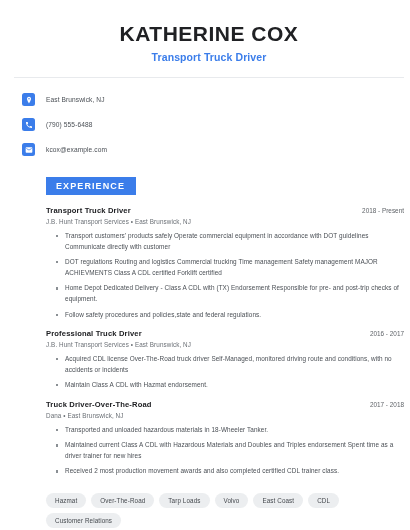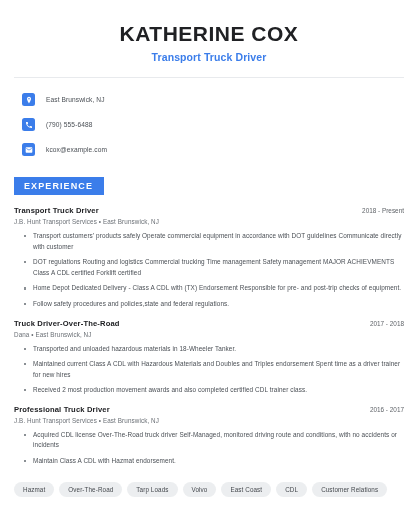--- a/index.html
+++ b/index.html
@@ -78,21 +78,21 @@
 
   .contact-icon svg { display: block; }
 
   .contact-text {
     font-size: 6.6px;
     color: #4a4f55;
     letter-spacing: 0.1px;
   }
 
   
-  .section { margin-top: 16px; }
+  .section { margin-top: 16px; margin-left: 32px; }
 
   .section-badge {
     display: inline-block;
     background: #3b7dea;
     color: #ffffff;
     font-size: 9px;
     font-weight: bold;
     letter-spacing: 1.1px;
     padding: 4px 11px 4px 10px;
   }
@@ -227,40 +227,40 @@
         <div class="bullets">
           <div class="bullet">Transport customers' products safely Operate commercial equipment in accordance with DOT guidelines Communicate directly with customer</div>
           <div class="bullet">DOT regulations Routing and logistics Commercial trucking Time management Safety management MAJOR ACHIEVMENTS Class A CDL certified Forklift certified</div>
           <div class="bullet">Home Depot Dedicated Delivery - Class A CDL with (TX) Endorsement Responsible for pre- and post-trip checks of equipment.</div>
           <div class="bullet">Follow safety procedures and policies,state and federal regulations.</div>
         </div>
       </div>
 
       <div class="job">
         <div class="job-head">
+          <span class="job-role">Professional Truck Driver</span>
+          <span class="job-dates">2016 - 2017</span>
+        </div>
+        <div class="job-meta">J.B. Hunt Transport Services • East Brunswick, NJ</div>
+        <div class="bullets">
+          <div class="bullet">Acquired CDL license Over-The-Road truck driver Self-Managed, monitored driving route and conditions, with no accidents or incidents</div>
+          <div class="bullet">Maintain Class A CDL with Hazmat endorsement.</div>
+        </div>
+      </div>
+
+      <div class="job">
+        <div class="job-head">
           <span class="job-role">Truck Driver-Over-The-Road</span>
           <span class="job-dates">2017 - 2018</span>
         </div>
         <div class="job-meta">Dana • East Brunswick, NJ</div>
         <div class="bullets">
           <div class="bullet">Transported and unloaded hazardous materials in 18-Wheeler Tanker.</div>
           <div class="bullet">Maintained current Class A CDL with Hazardous Materials and Doubles and Triples endorsement Spent time as a driver trainer for new hires</div>
           <div class="bullet">Received 2 most production movement awards and also completed certified CDL trainer class.</div>
-        </div>
-      </div>
-
-      <div class="job">
-        <div class="job-head">
-          <span class="job-role">Professional Truck Driver</span>
-          <span class="job-dates">2016 - 2017</span>
-        </div>
-        <div class="job-meta">J.B. Hunt Transport Services • East Brunswick, NJ</div>
-        <div class="bullets">
-          <div class="bullet">Acquired CDL license Over-The-Road truck driver Self-Managed, monitored driving route and conditions, with no accidents or incidents</div>
-          <div class="bullet">Maintain Class A CDL with Hazmat endorsement.</div>
         </div>
       </div>
 
     </div>
   </div>
 
   <div class="section">
     <div class="skills-wrap">
       <span class="skill-pill">Hazmat</span>
       <span class="skill-pill">Over-The-Road</span>

